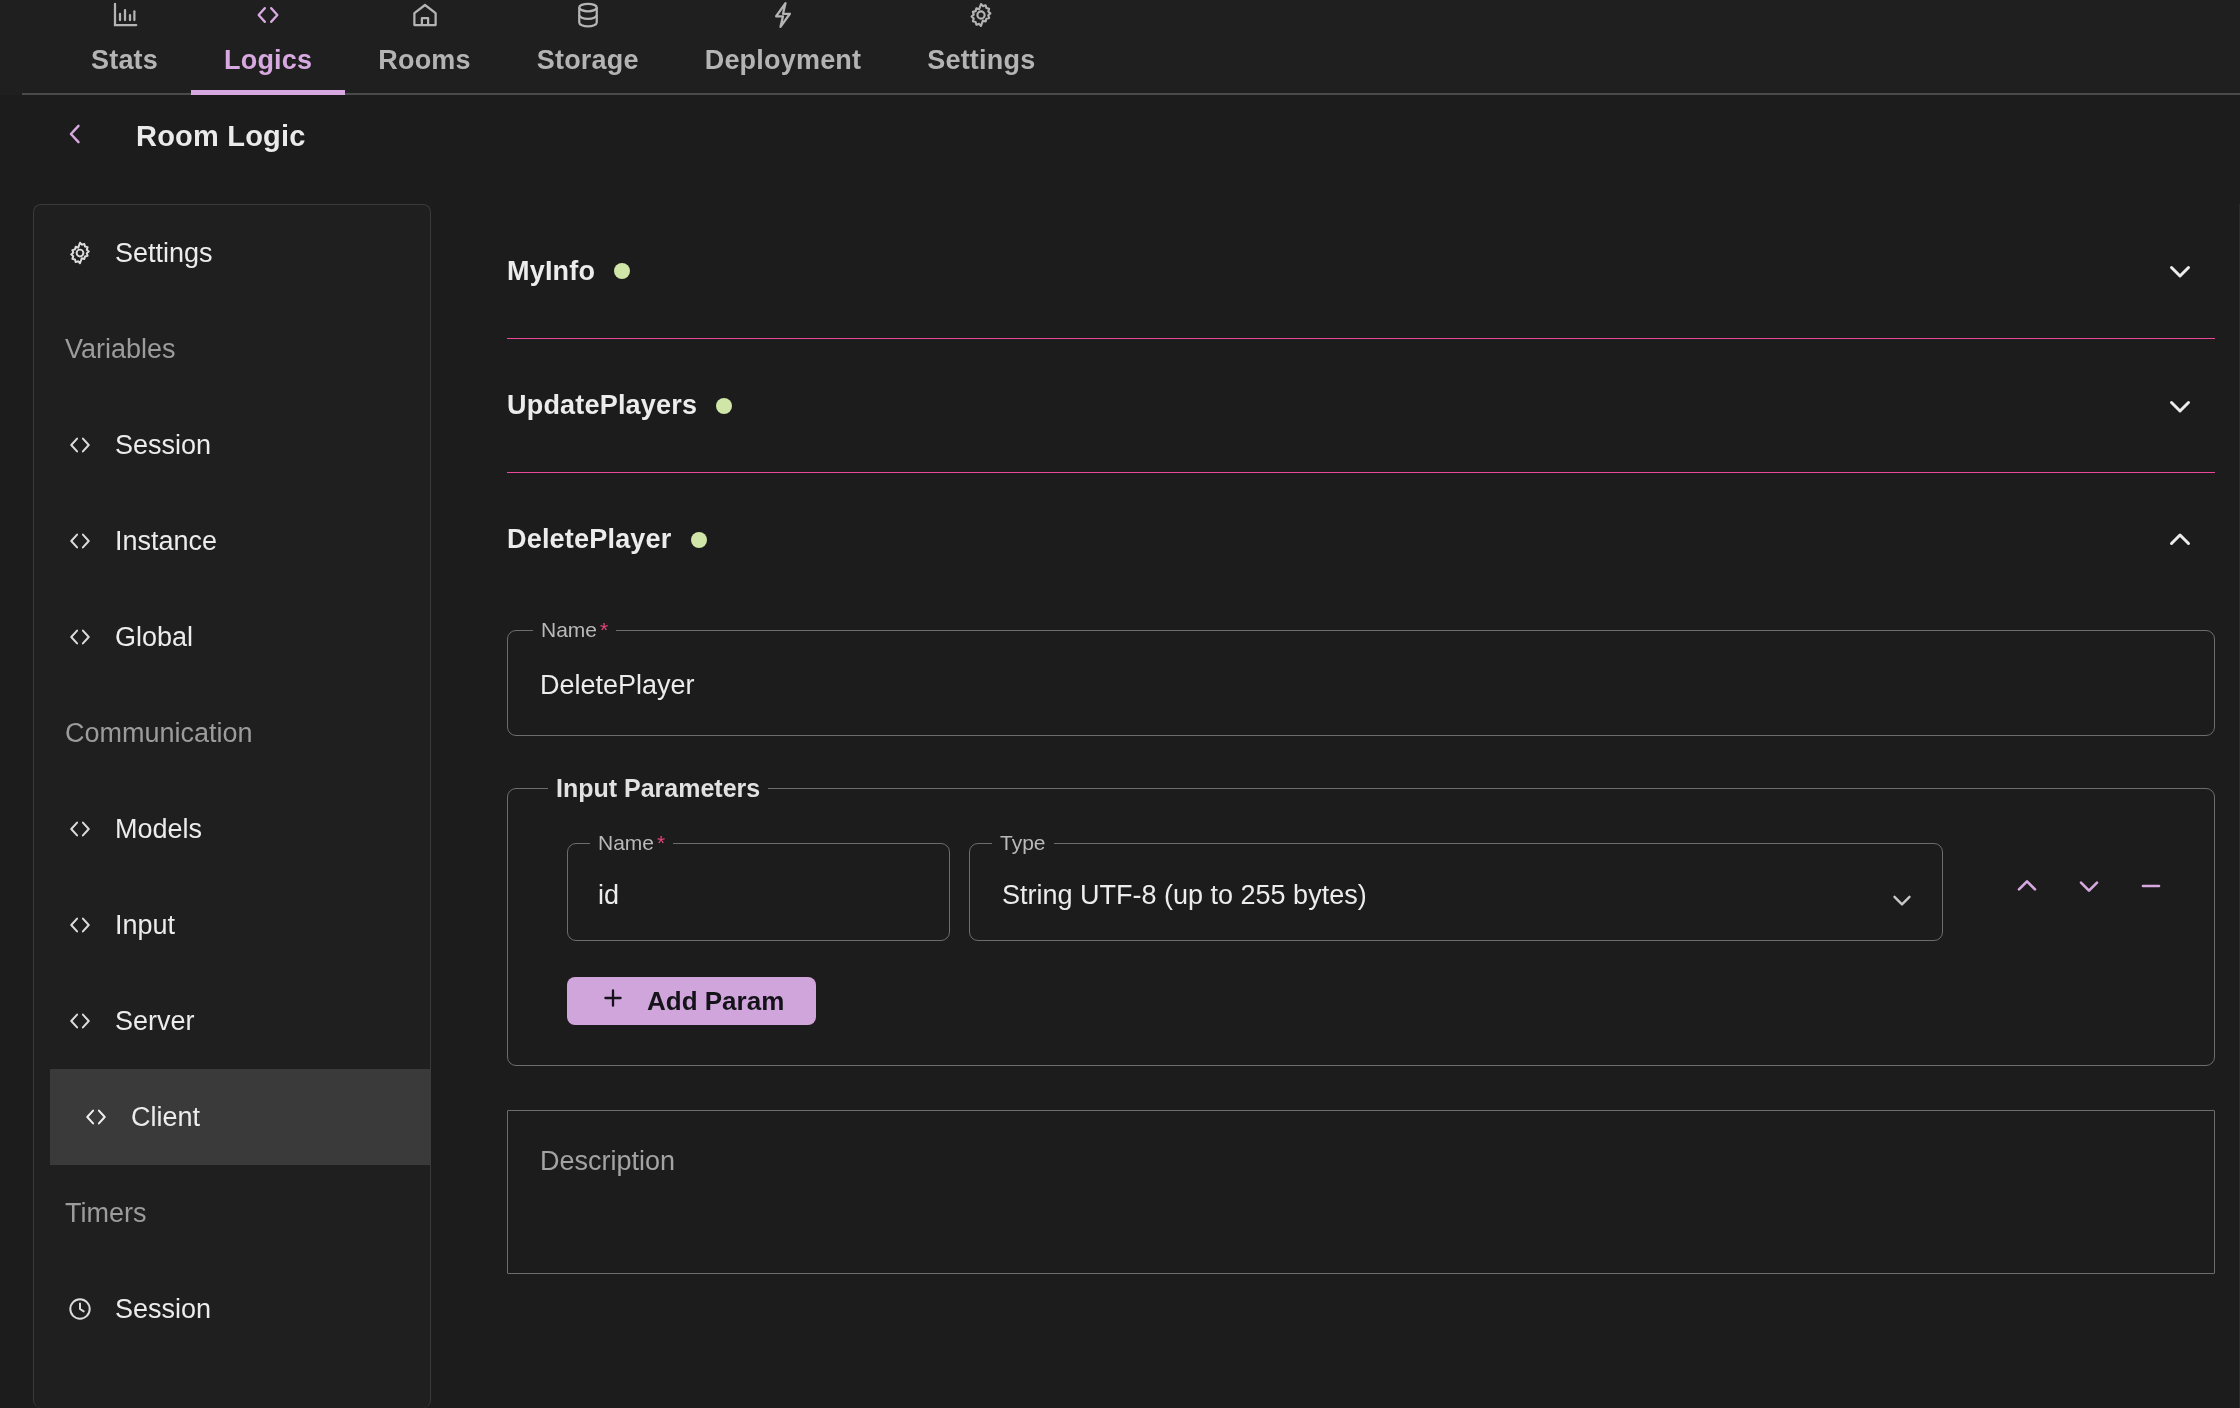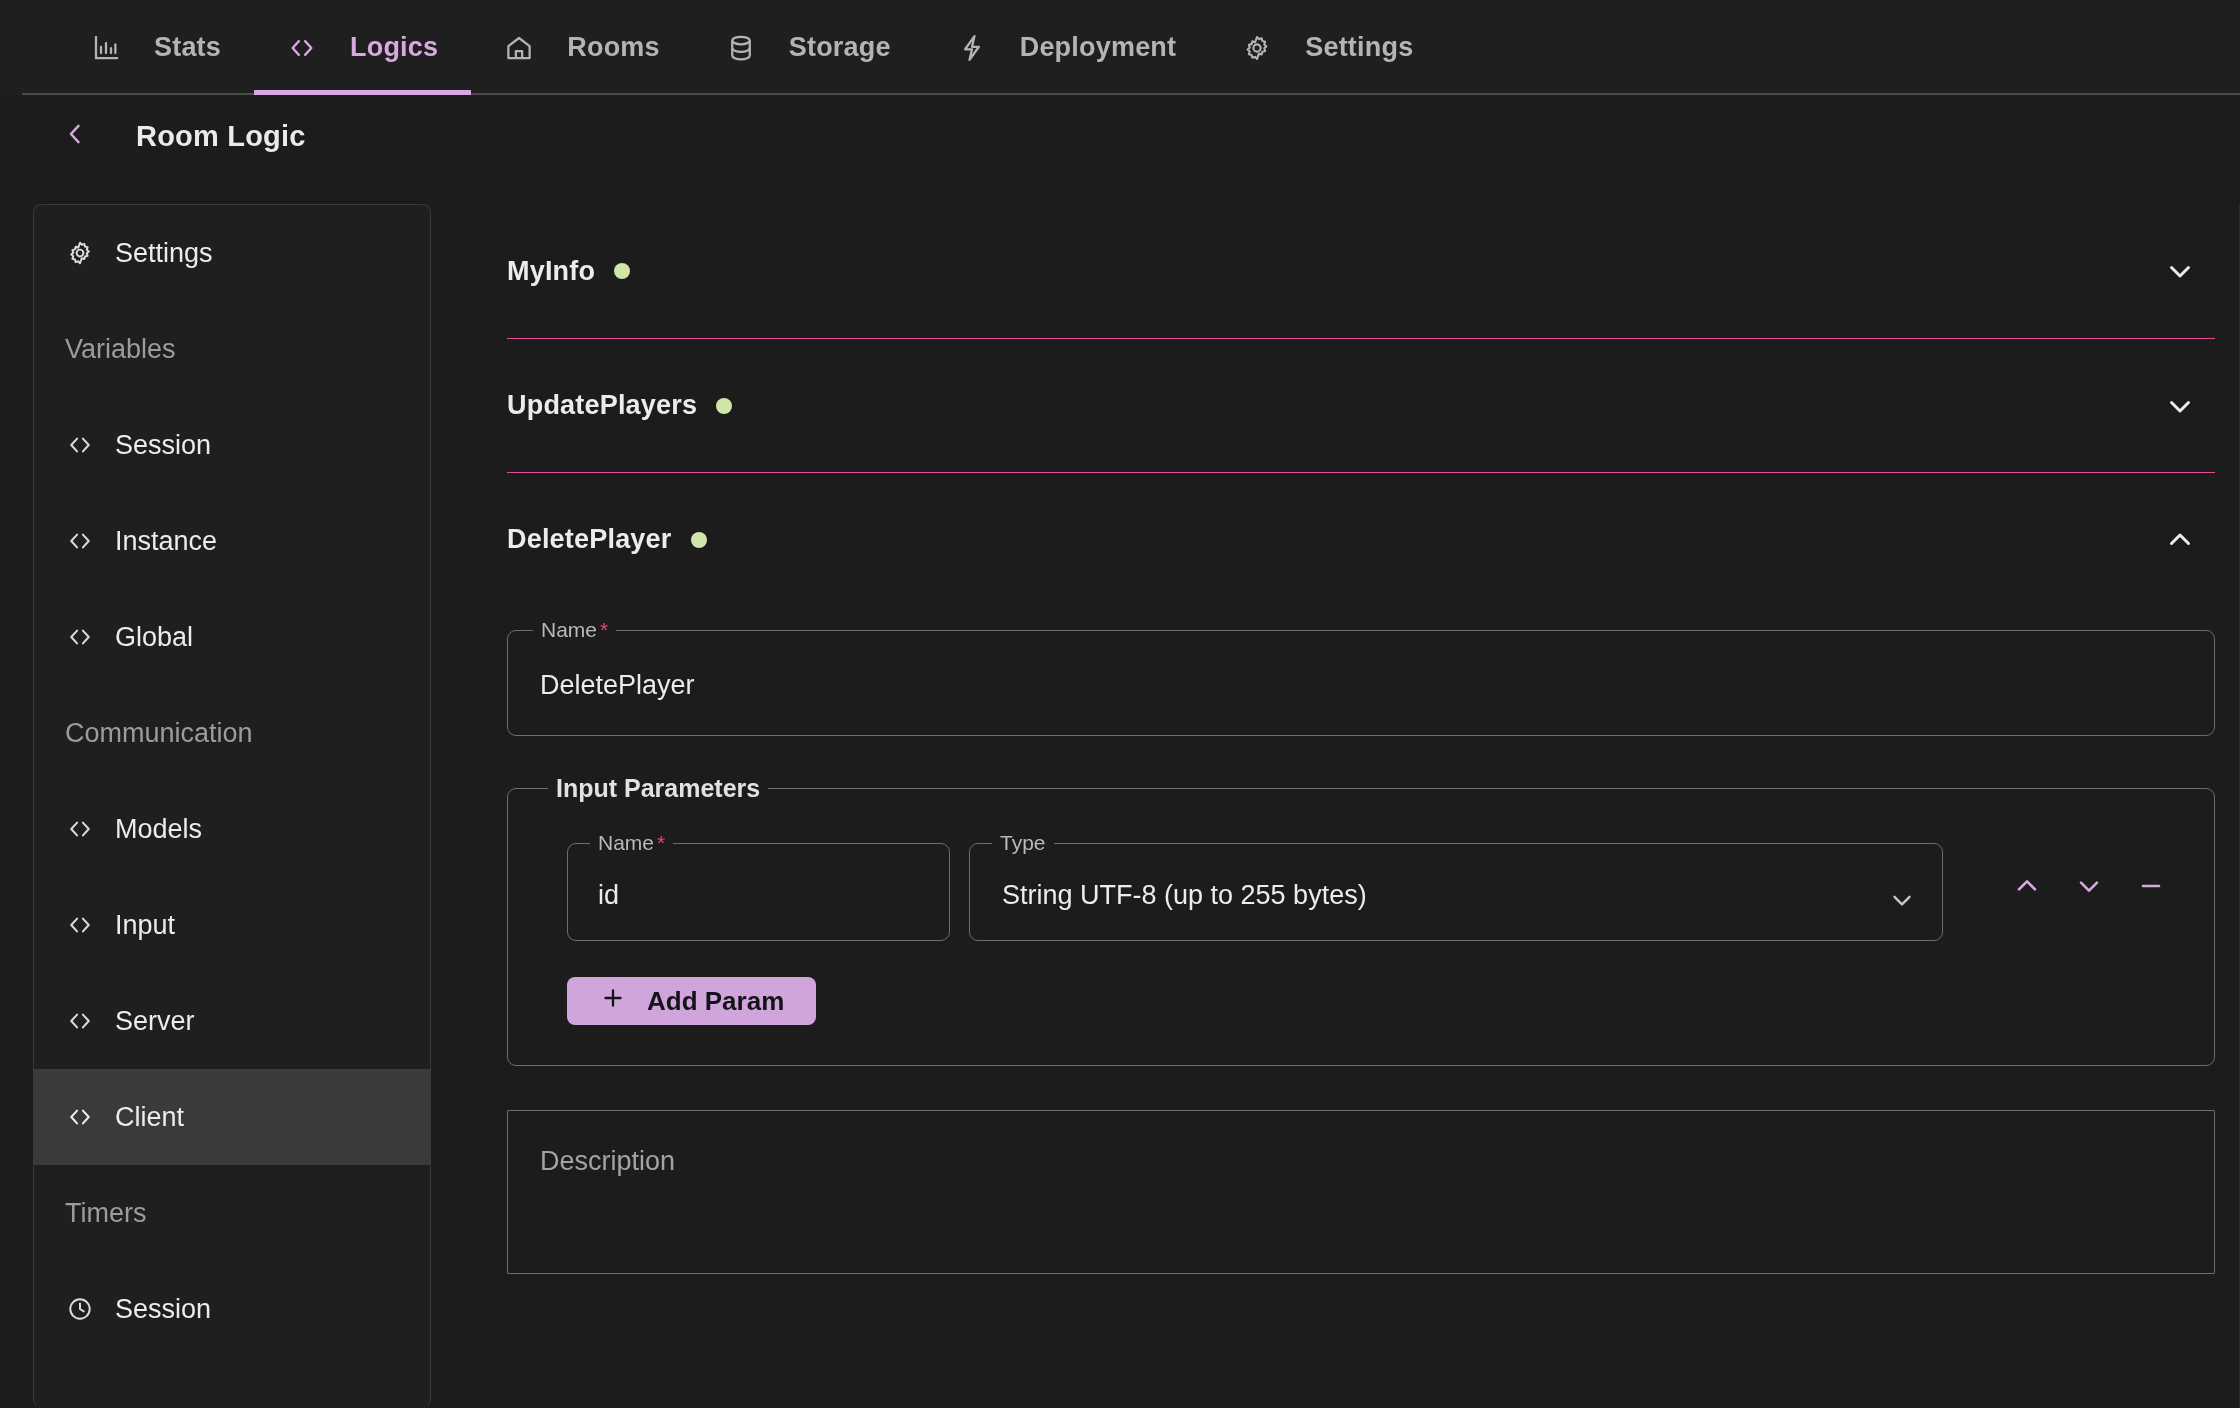--- a/index.html
+++ b/index.html
@@ -23,29 +23,30 @@
     content: "";
     position: absolute;
     left: 22px; right: 0; bottom: 0;
     height: 2px;
     background: #4a4a4a;
   }
   .tab {
     position: relative;
     display: flex;
     align-items: center;
-    gap: 33px;
+    gap: 15px;
     height: 95px;
     padding: 0 33px;
     color: #b4b4b4;
     font-size: 27px;
     font-weight: 600;
     letter-spacing: .2px;
     white-space: nowrap;
     cursor: pointer;
+    flex-direction: column;
   }
   .tab.active { color: #d8a9e0; }
   .tab.active::after {
     content: "";
     position: absolute;
     left: 0; right: 0; bottom: 0;
     height: 5px;
     background: #d8a9e0;
     z-index: 2;
   }
@@ -92,21 +93,21 @@
   .side-item {
     display: flex;
     align-items: center;
     gap: 20px;
     height: 96px;
     padding-left: 31px;
     color: #ececec;
     font-size: 27px;
     cursor: pointer;
   }
-  .side-item.selected { background: #3a3a3a; }
+  .side-item.selected { background: #3a3a3a; margin-left: 16px; }
   .side-label { line-height: 1; }
   .side-group {
     display: flex;
     align-items: center;
     height: 96px;
     padding-left: 31px;
     color: #9c9c9c;
     font-size: 27px;
   }
   .side-icon { width: 30px; display: flex; align-items: center; justify-content: center; }

